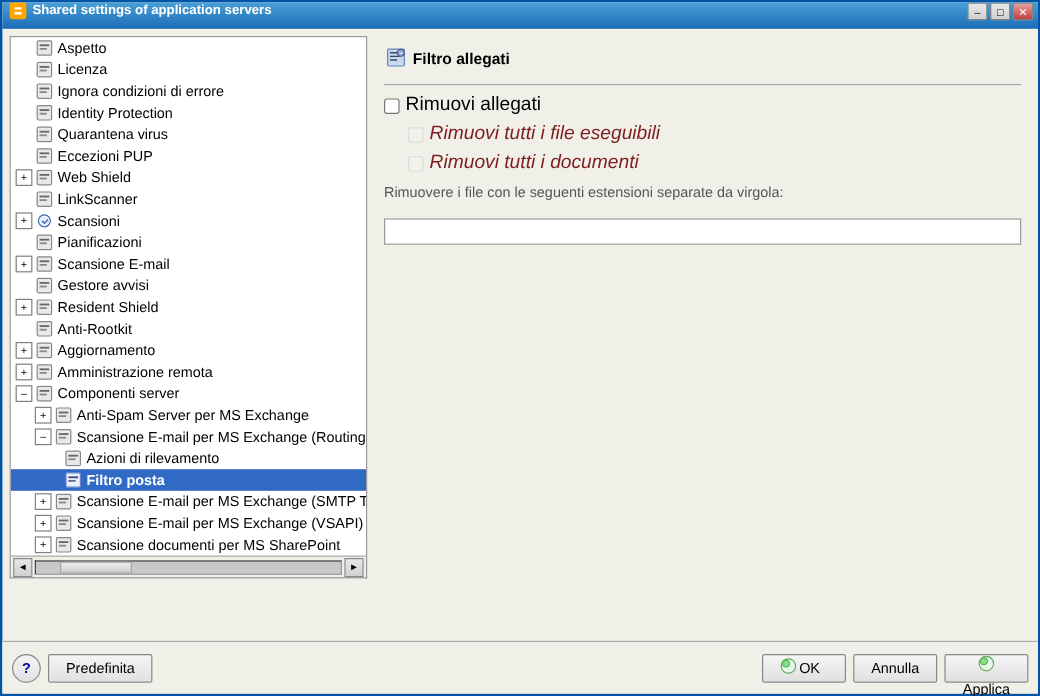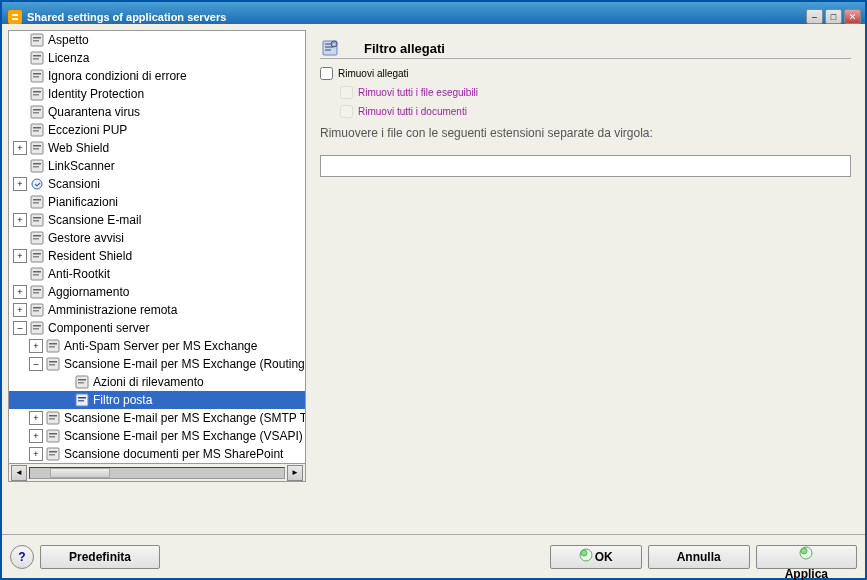--- a/index.html
+++ b/index.html
@@ -20,21 +20,21 @@
       background: #f0efe8;
       display: flex;
       flex-direction: column;
     }
 
     
     .title-bar {
       background: linear-gradient(180deg, #4a9fd5 0%, #1a6db5 100%);
       height: 22px;
       display: flex;
-      align-items: flex-end;
+      align-items: flex-start;
       justify-content: space-between;
       padding: 0 4px 0 6px;
       flex-shrink: 0;
     }
     .title-bar-left {
       display: flex;
       align-items: center;
       gap: 5px;
       color: white;
       font-size: 11px;
@@ -94,21 +94,21 @@
 
     .tree-item {
       display: flex;
       align-items: center;
       height: 18px;
       padding-left: 6px;
       cursor: pointer;
       white-space: nowrap;
       color: #000;
     }
-    .tree-item.selected { background: #316ac5; color: white; }
+    .tree-item.selected { background: #316ac5; color: white; font-weight: bold; }
 
     .tree-expander {
       width: 14px;
       height: 14px;
       display: flex;
       align-items: center;
       justify-content: center;
       font-size: 9px;
       border: 1px solid #808080;
       background: white;
@@ -133,21 +133,21 @@
     }
 
     .tree-icon svg {
       width: 14px;
       height: 14px;
     }
 
     
     .indent-0 { padding-left: 4px; }
     .indent-1 { padding-left: 20px; }
-    .indent-2 { padding-left: 49px; }
+    .indent-2 { padding-left: 28px; }
     .scrollbar-arrow {
       width: 16px;
       height: 16px;
       background: linear-gradient(180deg, #e8e8e8, #d0d0d0);
       border: 1px solid #888;
       display: flex;
       align-items: center;
       justify-content: center;
       font-size: 8px;
       cursor: pointer;
@@ -157,23 +157,23 @@
     .right-panel {
       flex: 1;
       display: flex;
       flex-direction: column;
       gap: 8px;
     }
 
     .section-header {
       display: flex;
       align-items: center;
-      gap: 24px;
+      gap: 4px;
       border-bottom: 1px solid #aaa;
-      padding-bottom: 0;
+      padding-bottom: 12px;
       margin-bottom: 8px;
     }
     .section-header-icon {
       width: 20px;
       height: 20px;
       display: flex;
       align-items: center;
       justify-content: center;
     }
     .section-header-title {
@@ -186,25 +186,26 @@
       display: flex;
       align-items: center;
       gap: 5px;
       margin-bottom: 6px;
     }
     .checkbox-row input[type=checkbox] {
       width: 13px;
       height: 13px;
     }
     .checkbox-row label {
-      font-size: 10px;
+      font-size: 16px;
       color: #000;
     }
     .checkbox-row.disabled label {
-      color: #a21caf;
+      color: #7f1d1d;
+      font-style: italic;
     }
     .checkbox-row.disabled input {
       opacity: 0.5;
     }
 
     .field-label {
       font-size: 12px;
       color: #555;
       margin-top: 8px;
       margin-bottom: 15px;
@@ -226,30 +227,29 @@
       background: #f0efe8;
       display: flex;
       align-items: center;
       padding: 0 8px;
       gap: 6px;
       flex-shrink: 0;
     }
 
     .btn {
       height: 24px;
-      padding: 0 28px;
+      padding: 0 14px;
       background: linear-gradient(180deg, #f5f5f5, #e0e0e0);
       border: 1px solid #888;
       border-radius: 2px;
       cursor: pointer;
       font-size: 12px;
       display: flex;
       align-items: center;
       gap: 4px;
-      font-weight: bold;
     }
 
     .btn-help {
       width: 24px;
       height: 24px;
       padding: 0;
       border-radius: 50%;
       font-weight: bold;
       color: #0000aa;
       justify-content: center;

